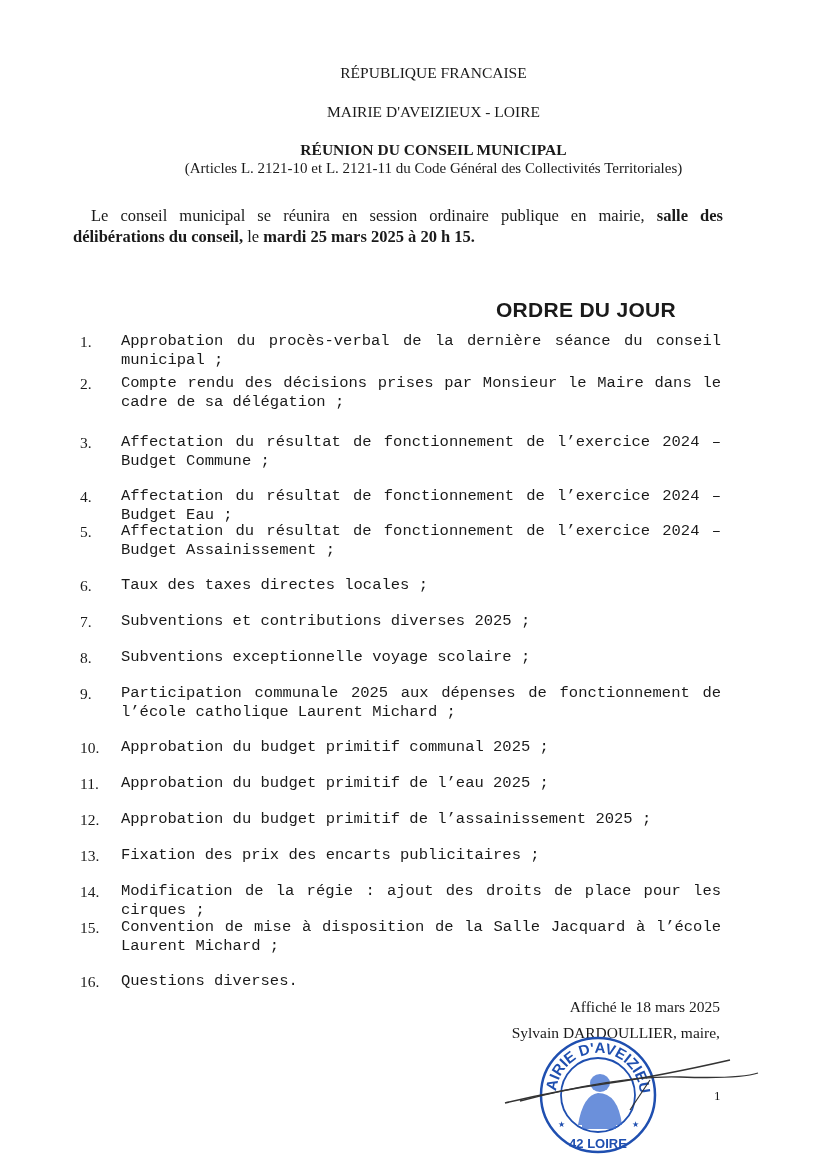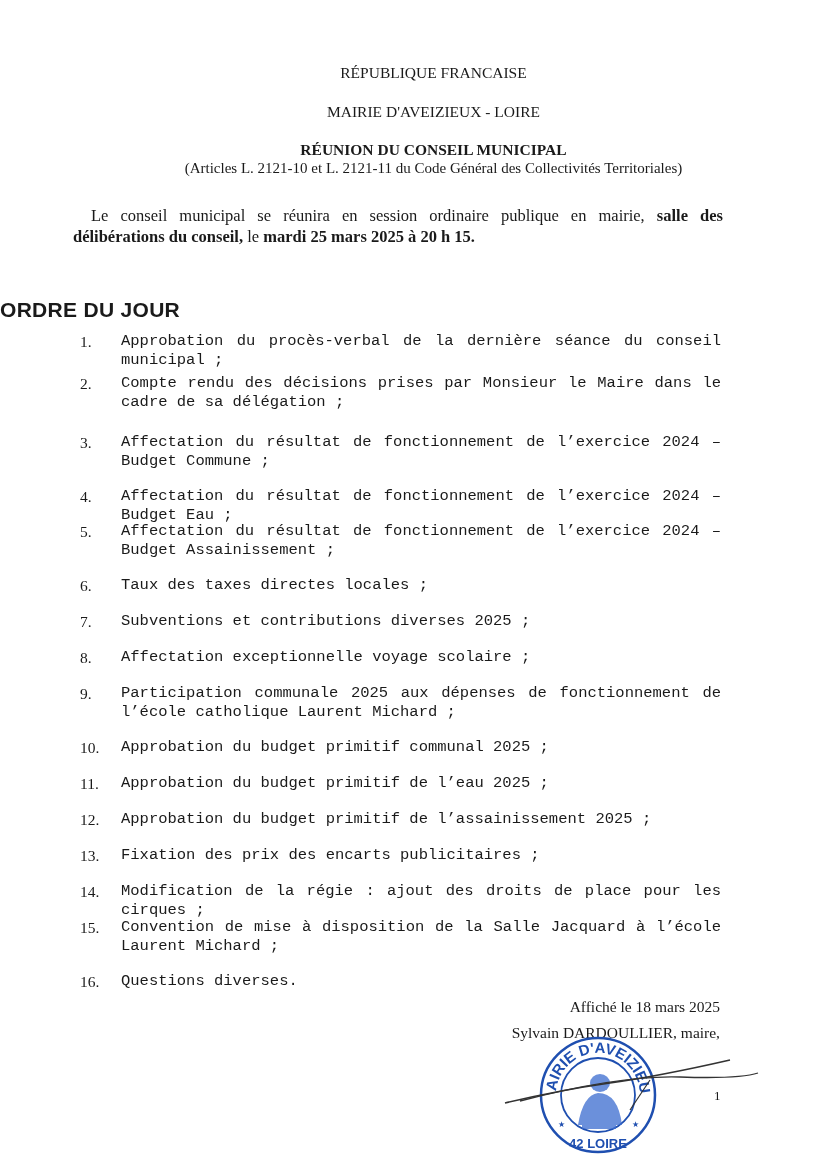--- a/index.html
+++ b/index.html
@@ -13,21 +13,21 @@
   .h-mairie { top: 103px; font-size: 15.5px; }
   .h-reunion { top: 141px; font-size: 15.5px; font-weight: bold; }
   .h-articles { top: 160px; font-size: 15px; }
   .intro {
     position: absolute; left: 73px; width: 650px; top: 205px;
     font-size: 16.5px; line-height: 21px; text-align: justify;
     text-indent: 18px;
   }
   .intro b { font-weight: bold; }
   .odj-title {
-    position: absolute; left: 0; width: 676px; text-align: left;
+    position: absolute; left: 0; width: 676px; text-align: right;
     top: 298px; font-size: 21px; font-weight: bold;
     font-family: "Liberation Sans", "DejaVu Sans", sans-serif;
     letter-spacing: 0.3px;
   }
   .item { position: absolute; left: 0; width: 827px; font-size: 15.5px; line-height: 19px; }
   .item .num { position: absolute; left: 80px; width: 32px; }
   .item .txt { position: absolute; left: 121px; width: 600px; text-align: justify; font-family: Liberation Mono, monospace; }
   .item .txt.just-last { text-align-last: left; }
   .sig {
     position: absolute; right: 107px; text-align: right; font-size: 15.5px;
@@ -78,21 +78,21 @@
     <div class="item" style="top:576px">
       <span class="num">6.</span>
       <span class="txt">Taux des taxes directes locales ;</span>
     </div>
     <div class="item" style="top:612px">
       <span class="num">7.</span>
       <span class="txt">Subventions et contributions diverses 2025 ;</span>
     </div>
     <div class="item" style="top:648px">
       <span class="num">8.</span>
-      <span class="txt">Affectation exceptionnelle voyage scolaire ;</span>
+      <span class="txt">Subventions exceptionnelle voyage scolaire ;</span>
     </div>
     <div class="item" style="top:684px">
       <span class="num">9.</span>
       <span class="txt just-last">Participation communale 2025 aux dépenses de fonctionnement de l’école catholique Laurent Michard ;</span>
     </div>
     <div class="item" style="top:738px">
       <span class="num">10.</span>
       <span class="txt">Approbation du budget primitif communal 2025 ;</span>
     </div>
     <div class="item" style="top:774px">

